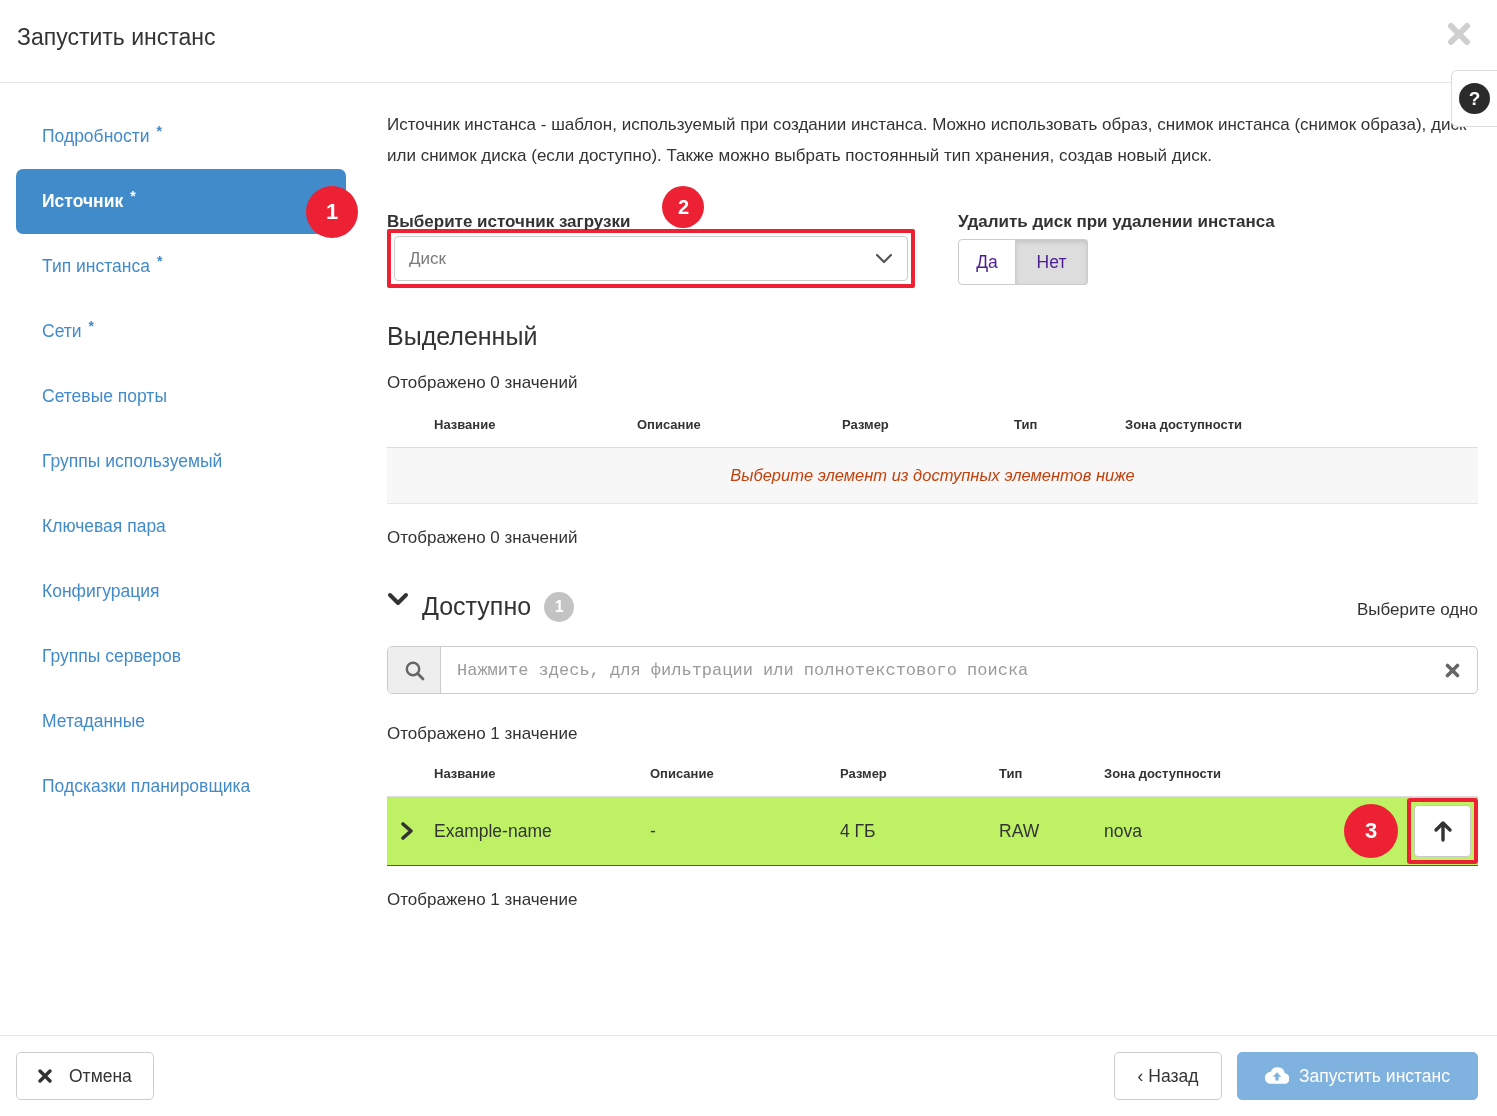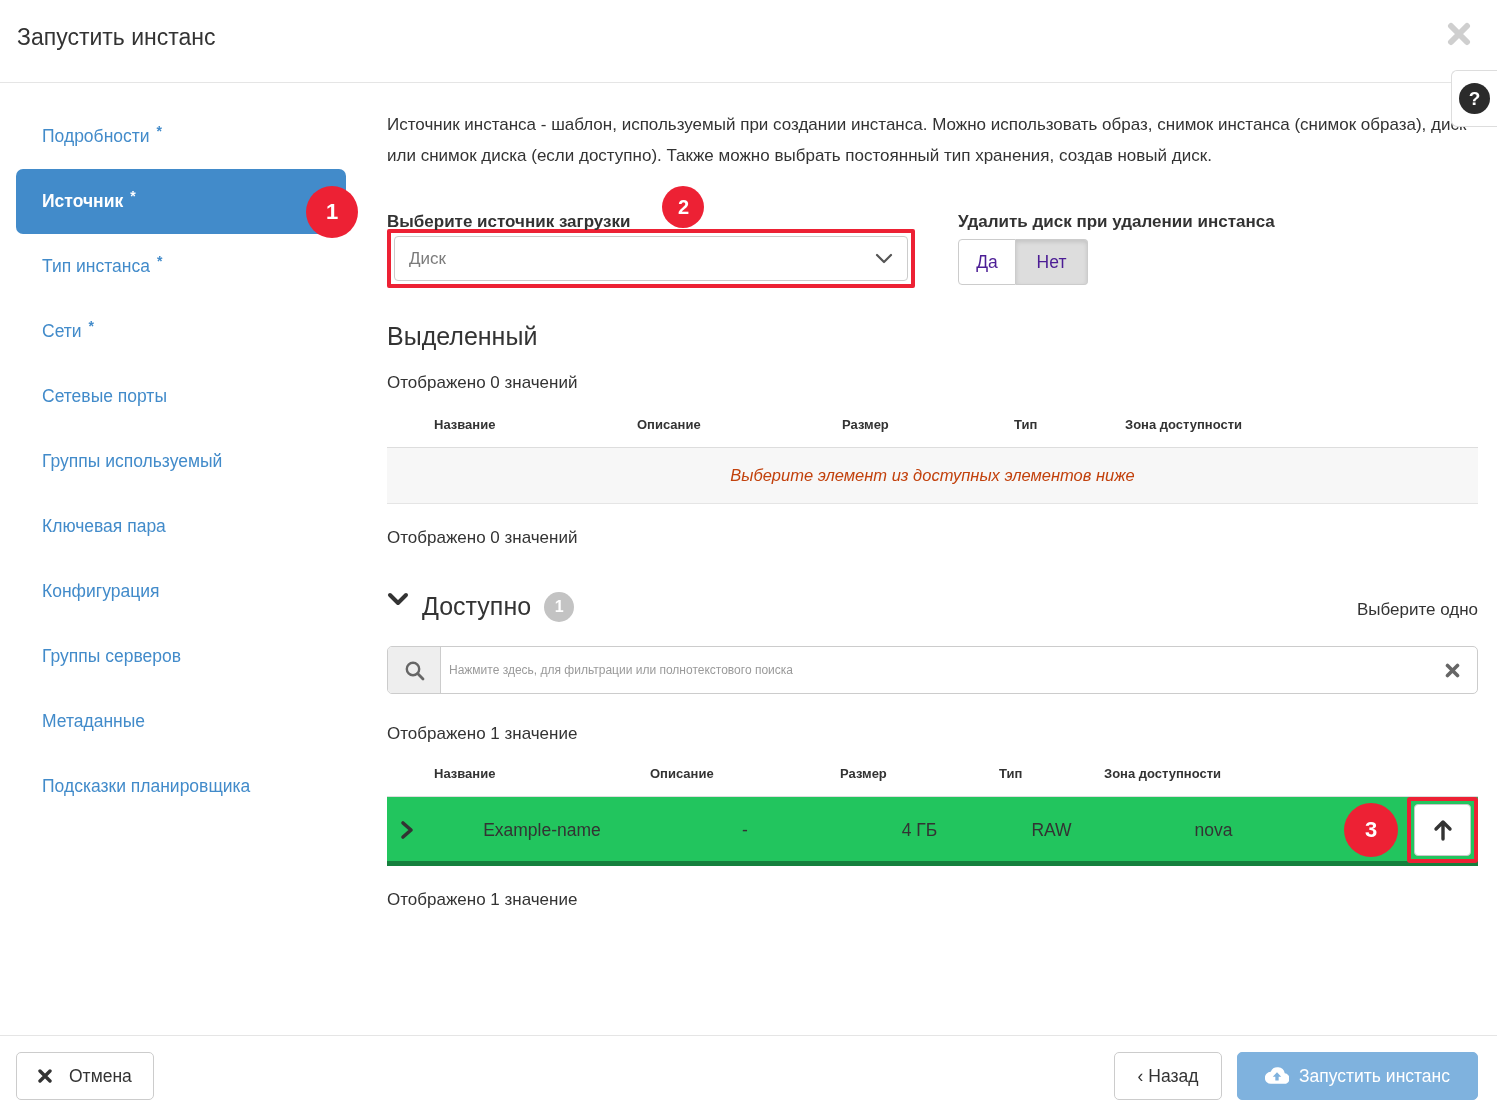--- a/index.html
+++ b/index.html
@@ -77,22 +77,22 @@
     padding-bottom:15px; border-bottom:1px solid #ddd; }
   .tbl1 .tbl-head { grid-template-columns:47px 203px 205px 172px 111px 1fr; margin-top:24px; }
   .tbl2 .tbl-head { grid-template-columns:47px 216px 190px 159px 105px 1fr 155px; margin-top:22px; }
   .empty-row {
     height:56px; background:#f7f7f7; border-bottom:1px solid #e5e5e5;
     display:flex; align-items:center; justify-content:center;
     font-style:italic; font-size:16.5px; color:#c2410c;text-align:center;
   }
   .data-row {
     display:grid; grid-template-columns:47px 216px 190px 159px 105px 1fr 155px;
-    align-items:center; height:69px; background:#22c55e; border-bottom:5px solid #15803d;
-    font-size:17.5px; color:#333; cursor:pointer;text-align:center;
+    align-items:center; height:69px; background:#bef264; border-bottom:1px solid #15803d;
+    font-size:17.5px; color:#333; cursor:pointer;
   }
   .expander { display:flex; align-items:center; padding-left:13px; }
   .action-cell { display:flex; align-items:center; justify-content:flex-end; gap:9px; }
   .badge-step3 { width:54px; height:54px; font-size:22px; flex:none; }
   .annot-box-sm { border:4px solid #ed2134; border-radius:3px; padding:3px; flex:none; }
   .arrow-btn {
     width:57px; height:52px; background:#fff; border:1px solid #c9c9c9; border-radius:4px;
     display:flex; align-items:center; justify-content:center; cursor:pointer;
   }
   
@@ -106,22 +106,22 @@
   
   .search-bar {
     margin-top:24px; height:48px; border:1px solid #ccc; border-radius:5px;
     display:flex; align-items:stretch; overflow:hidden; background:#fff;
   }
   .search-addon {
     width:53px; background:#eee; border-right:1px solid #ccc; flex:none;
     display:flex; align-items:center; justify-content:center;
   }
   .search-input {
-    flex:1; border:none; outline:none; font-size:12px; padding:0 8px;
-    font-family:Liberation Sans, sans-serif; color:#555;
+    flex:1; border:none; outline:none; font-size:17px; padding:0 16px;
+    font-family:Liberation Mono, monospace; color:#555;
   }
   .search-input::placeholder { color:#9a9a9a; opacity:1; }
   .search-clear { display:flex; align-items:center; padding:0 17px; cursor:pointer; }
   
   .dlg-footer {
     position:absolute; left:0; right:0; bottom:0; height:81px;
     border-top:1px solid #e5e5e5; padding:16px 19px 0 16px; display:flex; align-items:flex-start;
   }
   .btn {
     height:48px; border:1px solid #ccc; border-radius:5px; background:#fff;

